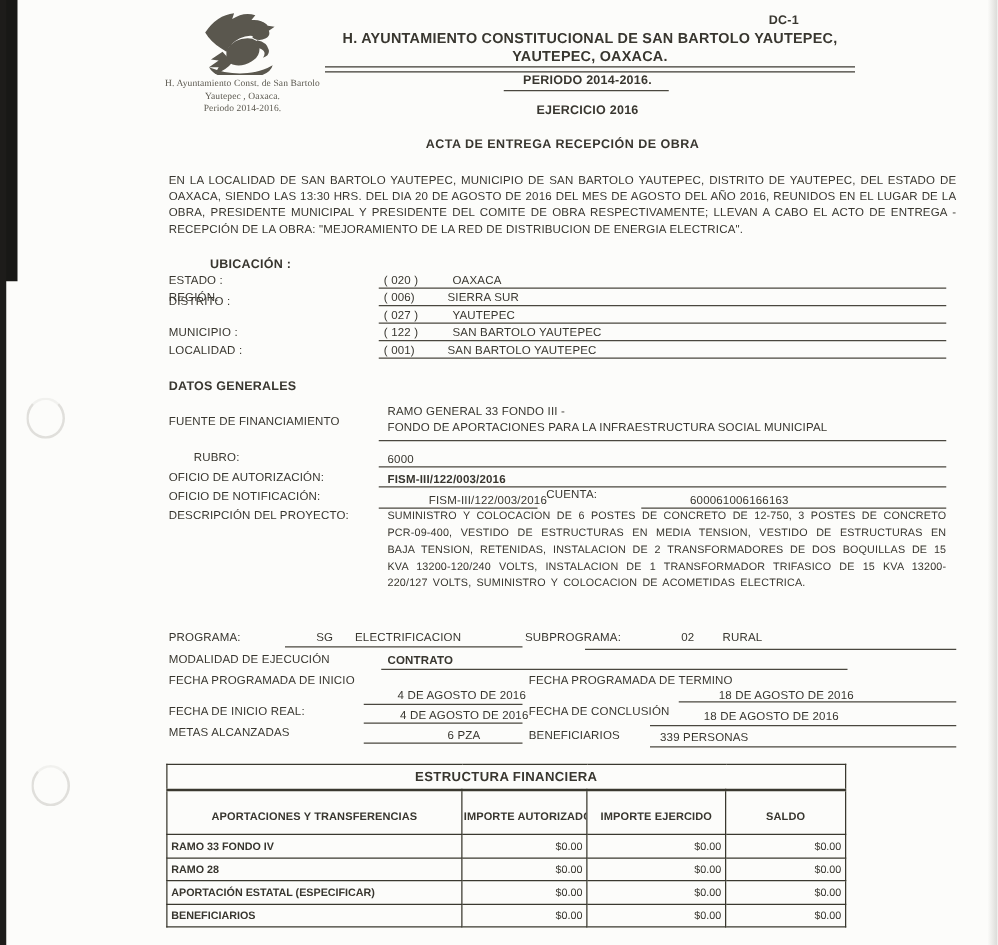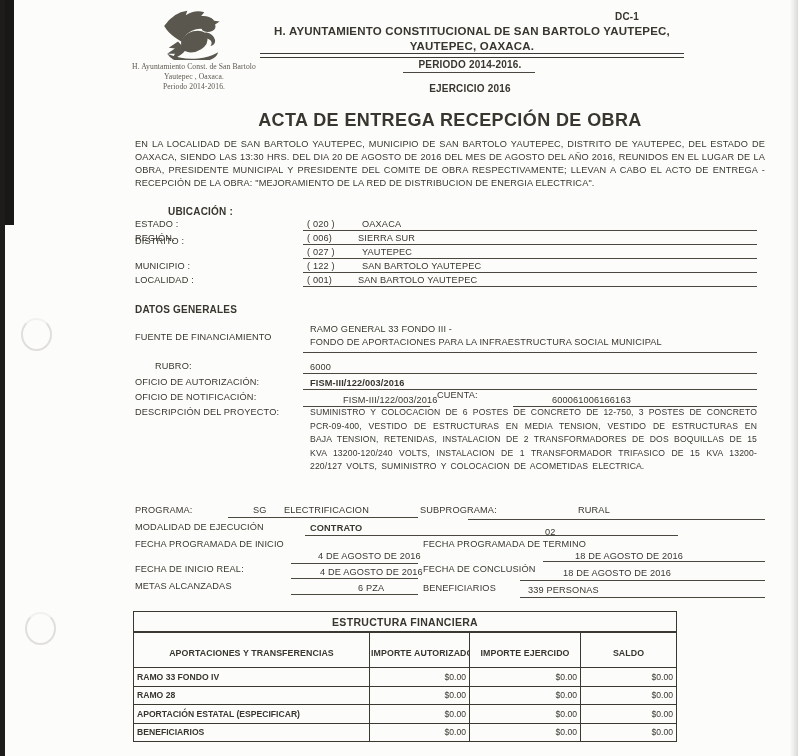--- a/index.html
+++ b/index.html
@@ -69,21 +69,21 @@
   <div class="abs logo-cap ctr" style="left:130px;top:82px;width:128px;">Periodo 2014-2016.</div>
 
   <div class="abs b t10" style="left:615px;top:11px;">DC-1</div>
   <div class="abs b t11 ctr" style="left:260px;top:25px;width:424px;">H. AYUNTAMIENTO CONSTITUCIONAL DE SAN BARTOLO YAUTEPEC,</div>
   <div class="abs b t11 ctr" style="left:260px;top:40px;width:424px;">YAUTEPEC, OAXACA.</div>
   <div class="double-rule" style="left:260px;top:53px;width:424px;"></div>
   <div class="abs b t10 ctr" style="left:370px;top:59px;width:200px;">PERIODO   2014-2016.</div>
   <div class="line" style="left:403px;top:72px;width:132px;"></div>
   <div class="abs b t10 ctr" style="left:370px;top:83px;width:200px;">EJERCICIO   2016</div>
 
-  <div class="abs b ctr" style="left:135px;top:110px;width:630px;font-size:18px;letter-spacing:.4px;">ACTA DE ENTREGA RECEPCIÓN DE OBRA</div>
+  <div class="abs b ctr" style="left:135px;top:110px;width:630px;font-size:10px;letter-spacing:.4px;">ACTA DE ENTREGA RECEPCIÓN DE OBRA</div>
 
   <div class="abs t9 just" style="left:135px;top:138px;width:630px;line-height:13px;">EN LA LOCALIDAD DE SAN BARTOLO YAUTEPEC, MUNICIPIO DE SAN BARTOLO YAUTEPEC, DISTRITO DE YAUTEPEC, DEL ESTADO DE OAXACA, SIENDO LAS 13:30 HRS. DEL DIA 20 DE AGOSTO DE 2016 DEL MES DE AGOSTO DEL AÑO 2016, REUNIDOS EN EL LUGAR DE LA OBRA,  PRESIDENTE MUNICIPAL Y PRESIDENTE DEL COMITE DE OBRA  RESPECTIVAMENTE; LLEVAN A CABO  EL ACTO DE ENTREGA - RECEPCIÓN    DE LA OBRA: "MEJORAMIENTO DE LA RED DE DISTRIBUCION DE ENERGIA ELECTRICA".</div>
 
   <div class="abs b t10" style="left:135px;top:206px;padding-left:33px;">UBICACIÓN :</div>
 
   <div class="abs t9" style="left:135px;top:219px;">ESTADO :</div>
   <div class="abs t9" style="left:307px;top:219px;">( 020 )</div>
   <div class="abs t9" style="left:362px;top:219px;">OAXACA</div>
   <div class="line" style="left:303px;top:230px;width:454px;"></div>
 
@@ -130,21 +130,21 @@
   <div class="line" style="left:513px;top:406px;width:244px;"></div>
 
   <div class="abs t9" style="left:135px;top:407px;">DESCRIPCIÓN DEL PROYECTO:</div>
   <div class="abs t8 just" style="left:310px;top:406px;width:447px;line-height:13.6px;word-spacing:1.6px;">SUMINISTRO Y COLOCACION DE 6 POSTES DE CONCRETO DE 12-750, 3 POSTES DE CONCRETO PCR-09-400, VESTIDO DE ESTRUCTURAS EN MEDIA TENSION, VESTIDO DE ESTRUCTURAS EN BAJA TENSION, RETENIDAS, INSTALACION DE 2 TRANSFORMADORES DE DOS BOQUILLAS DE 15 KVA 13200-120/240 VOLTS, INSTALACION DE 1 TRANSFORMADOR TRIFASICO DE 15 KVA 13200-220/127 VOLTS, SUMINISTRO Y COLOCACION DE ACOMETIDAS ELECTRICA.</div>
 
   <div class="abs t9" style="left:135px;top:505px;">PROGRAMA:</div>
   <div class="abs t9" style="left:253px;top:505px;">SG</div>
   <div class="abs t9" style="left:284px;top:505px;">ELECTRIFICACION</div>
   <div class="line" style="left:228px;top:517px;width:190px;"></div>
   <div class="abs t9" style="left:420px;top:505px;">SUBPROGRAMA:</div>
-  <div class="abs t9" style="left:545px;top:527px;">02</div>
+  <div class="abs t9" style="left:545px;top:505px;">02</div>
   <div class="abs t9" style="left:578px;top:505px;">RURAL</div>
   <div class="line" style="left:468px;top:519px;width:297px;"></div>
 
   <div class="abs t9" style="left:135px;top:522px;">MODALIDAD DE EJECUCIÓN</div>
   <div class="abs b t9" style="left:310px;top:523px;">CONTRATO</div>
   <div class="line" style="left:305px;top:535px;width:373px;"></div>
 
   <div class="abs t9" style="left:135px;top:539px;">FECHA PROGRAMADA DE INICIO</div>
   <div class="abs t9" style="left:423px;top:539px;">FECHA PROGRAMADA DE TERMINO</div>
   <div class="abs t9" style="left:318px;top:551px;">4 DE AGOSTO DE 2016</div>

